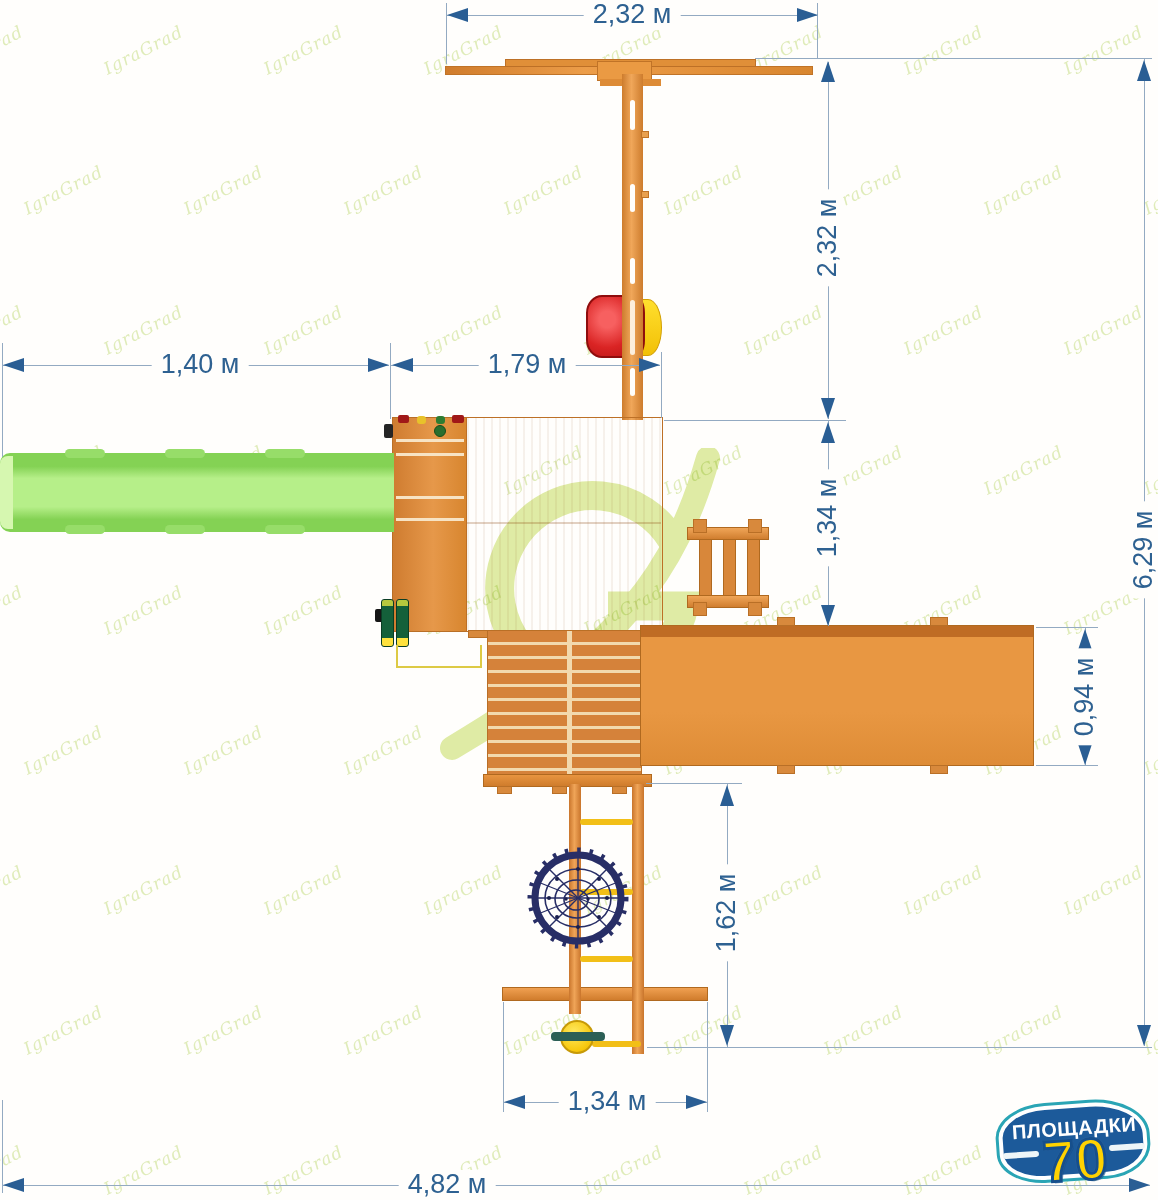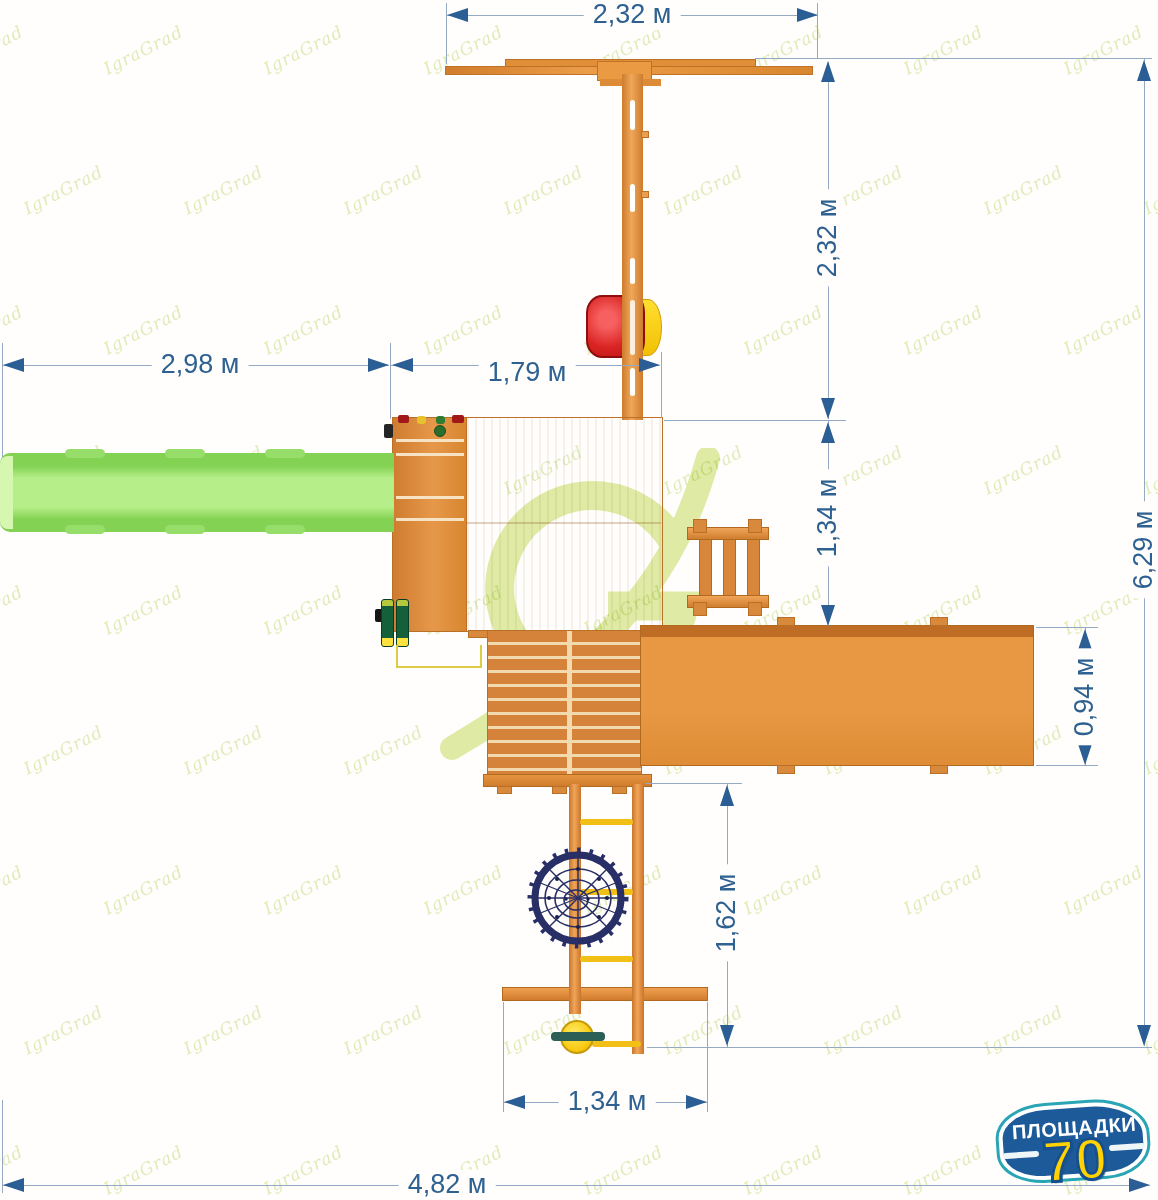--- a/index.html
+++ b/index.html
@@ -277,29 +277,29 @@
     <div class="arr d" style="left:1137px;top:1025px;"></div>
     <div class="dim-label vert" style="left:1144px;top:550px;">6,29 м</div>
   </div>
 
   <div class="dgroup">
     <div class="dl-v" style="left:2px;top:343px;height:114px;"></div>
     <div class="dl-v" style="left:390px;top:343px;height:76px;"></div>
     <div class="dl-h" style="left:3px;top:365px;width:386px;"></div>
     <div class="arr l" style="left:3px;top:358px;"></div>
     <div class="arr r" style="left:368px;top:358px;"></div>
-    <div class="dim-label" style="left:200px;top:366px;">2,98 м</div>
+    <div class="dim-label" style="left:200px;top:366px;">1,40 м</div>
   </div>
 
   <div class="dgroup">
     <div class="dl-v" style="left:661px;top:352px;height:66px;"></div>
     <div class="dl-h" style="left:391px;top:365px;width:269px;"></div>
     <div class="arr l" style="left:392px;top:358px;"></div>
     <div class="arr r" style="left:639px;top:358px;"></div>
-    <div class="dim-label" style="left:527px;top:366px;margin-top:8px;">1,79 м</div>
+    <div class="dim-label" style="left:527px;top:366px;">1,79 м</div>
   </div>
 
   <div class="dgroup">
     <div class="dl-h" style="left:646px;top:783px;width:96px;"></div>
     <div class="dl-v" style="left:727px;top:784px;height:263px;"></div>
     <div class="arr u" style="left:720px;top:785px;"></div>
     <div class="arr d" style="left:720px;top:1025px;"></div>
     <div class="dim-label vert" style="left:727px;top:913px;">1,62 м</div>
   </div>
 

